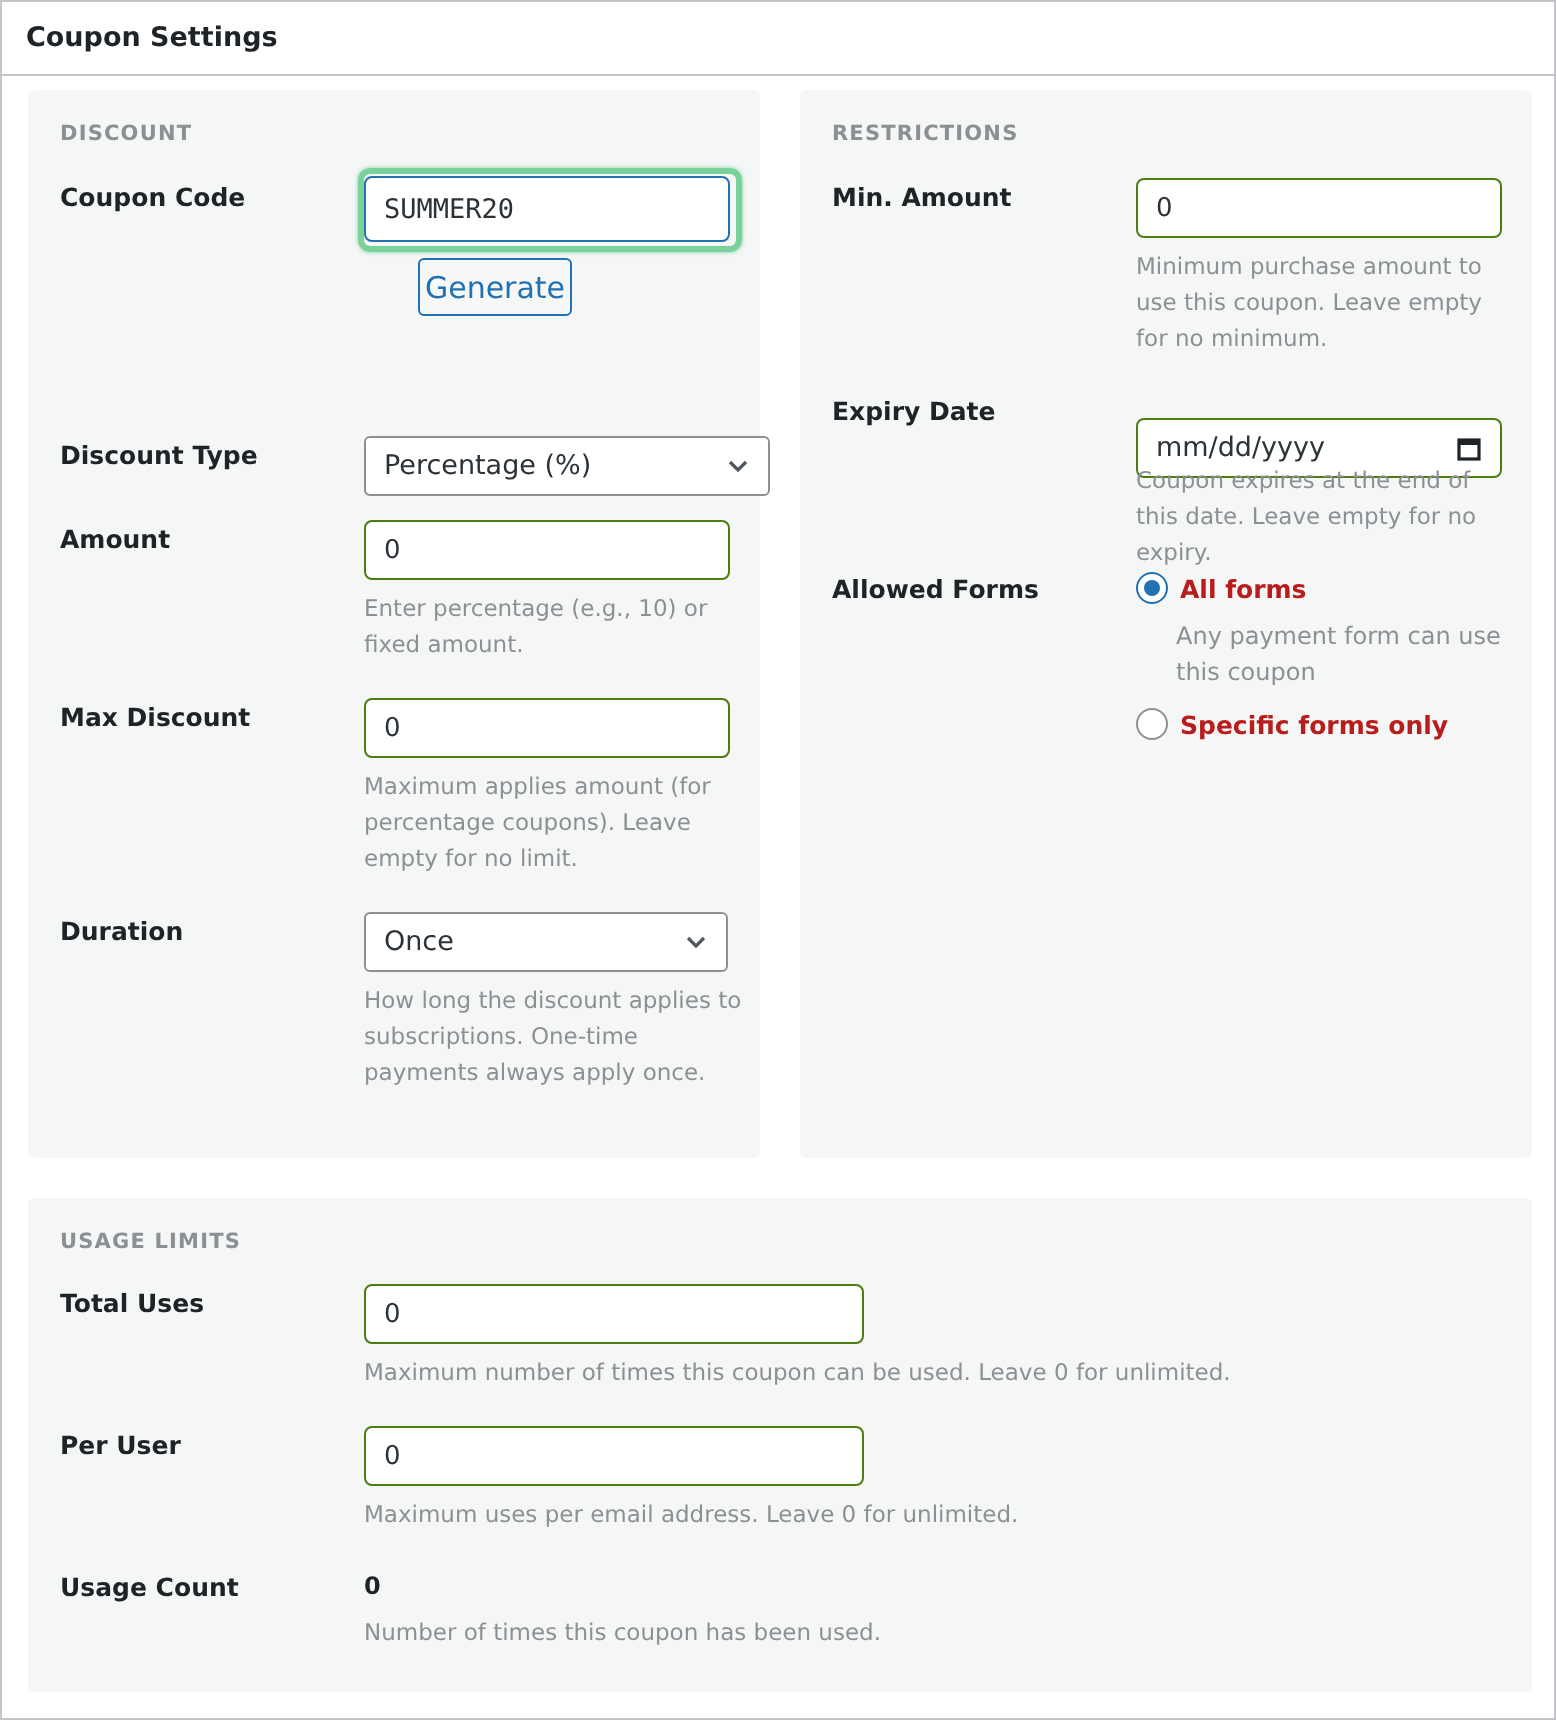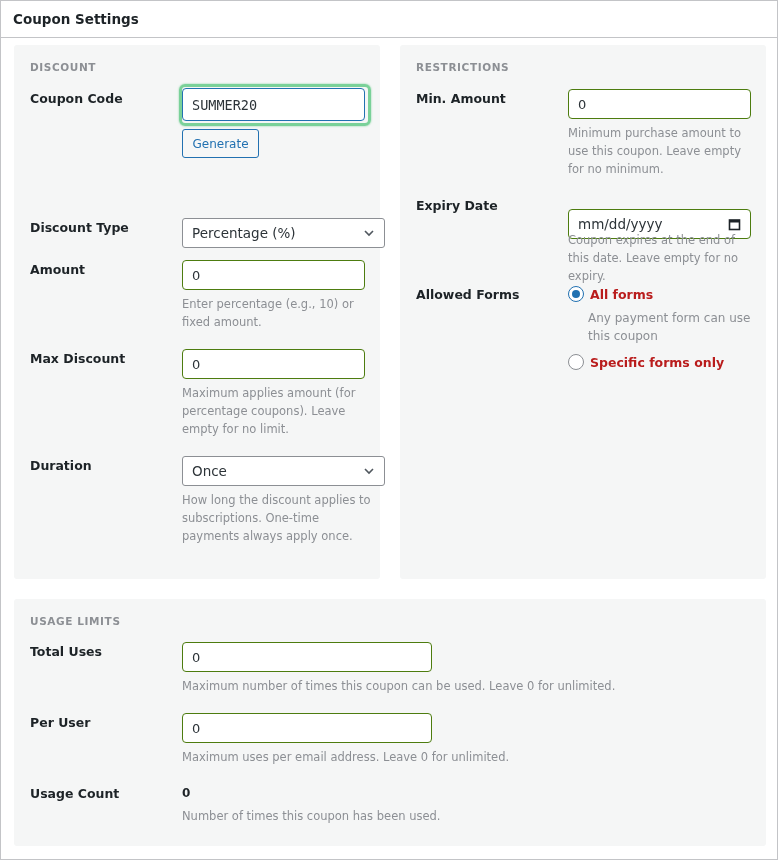--- a/index.html
+++ b/index.html
@@ -41,22 +41,22 @@
     box-shadow: 0 0 2px #7ad199;
   }
   .select {
     position: absolute; height: 30px; border: 1px solid #8c8f94; border-radius: 3px;
     background: #fff; font-size: 13.5px; color: #2c3338; padding: 0 9px;
     display: flex; align-items: center; justify-content: space-between;
   }
   .chevron { width: 12px; height: 12px; display: inline-block; }
   .btn {
     position: absolute; height: 30px; border: 1px solid #2271b1; border-radius: 3px;
-    background: #f6f7f7; color: #2271b1; font-size: 12px;
-    display: flex; align-items: center; justify-content: center;
+    background: #f6f7f7; color: #2271b1; font-size: 15px;
+    display: flex; align-items: center; justify-content: center; margin-left: 27px;
   }
   .desc {
     position: absolute; font-size: 11.5px; color: #8c8f94; line-height: 18px;
   }
   .value-strong { position: absolute; font-size: 12px; font-weight: bold; color: #1d2327; }
 
   .radio-row { position: absolute; display: flex; align-items: center; gap: 6px; }
   .radio {
     width: 16px; height: 16px; border-radius: 50%; border: 1px solid #8c8f94;
     background: #fff; display: flex; align-items: center; justify-content: center;
@@ -93,21 +93,21 @@
 
     <div class="label" style="left:16px; top:217px;">Amount</div>
     <div class="input" style="left:168px; top:215px; width:183px;">0</div>
     <div class="desc" style="left:168px; top:250px; width:180px;">Enter percentage (e.g., 10) or fixed amount.</div>
 
     <div class="label" style="left:16px; top:306px;">Max Discount</div>
     <div class="input" style="left:168px; top:304px; width:183px;">0</div>
     <div class="desc" style="left:168px; top:339px; width:185px;">Maximum applies amount (for percentage coupons). Leave empty for no limit.</div>
 
     <div class="label" style="left:16px; top:413px;">Duration</div>
-    <div class="select" style="left:168px; top:411px; width:203px;">
+    <div class="select" style="left:168px; top:411px; width:182px;">
       <span>Once</span>
       <svg class="chevron" viewBox="0 0 12 12">
           <path d="M2 4 L6 8 L10 4" stroke="#50575e" stroke-width="1.6" fill="none"></path>
         </svg>
     </div>
     <div class="desc" style="left:168px; top:446px; width:190px;">How long the discount applies to subscriptions. One-time payments always apply once.</div>
   </div>
 
   <div class="panel panel-restrictions">
     <div class="section-title" style="left:16px; top:16px;">RESTRICTIONS</div>

